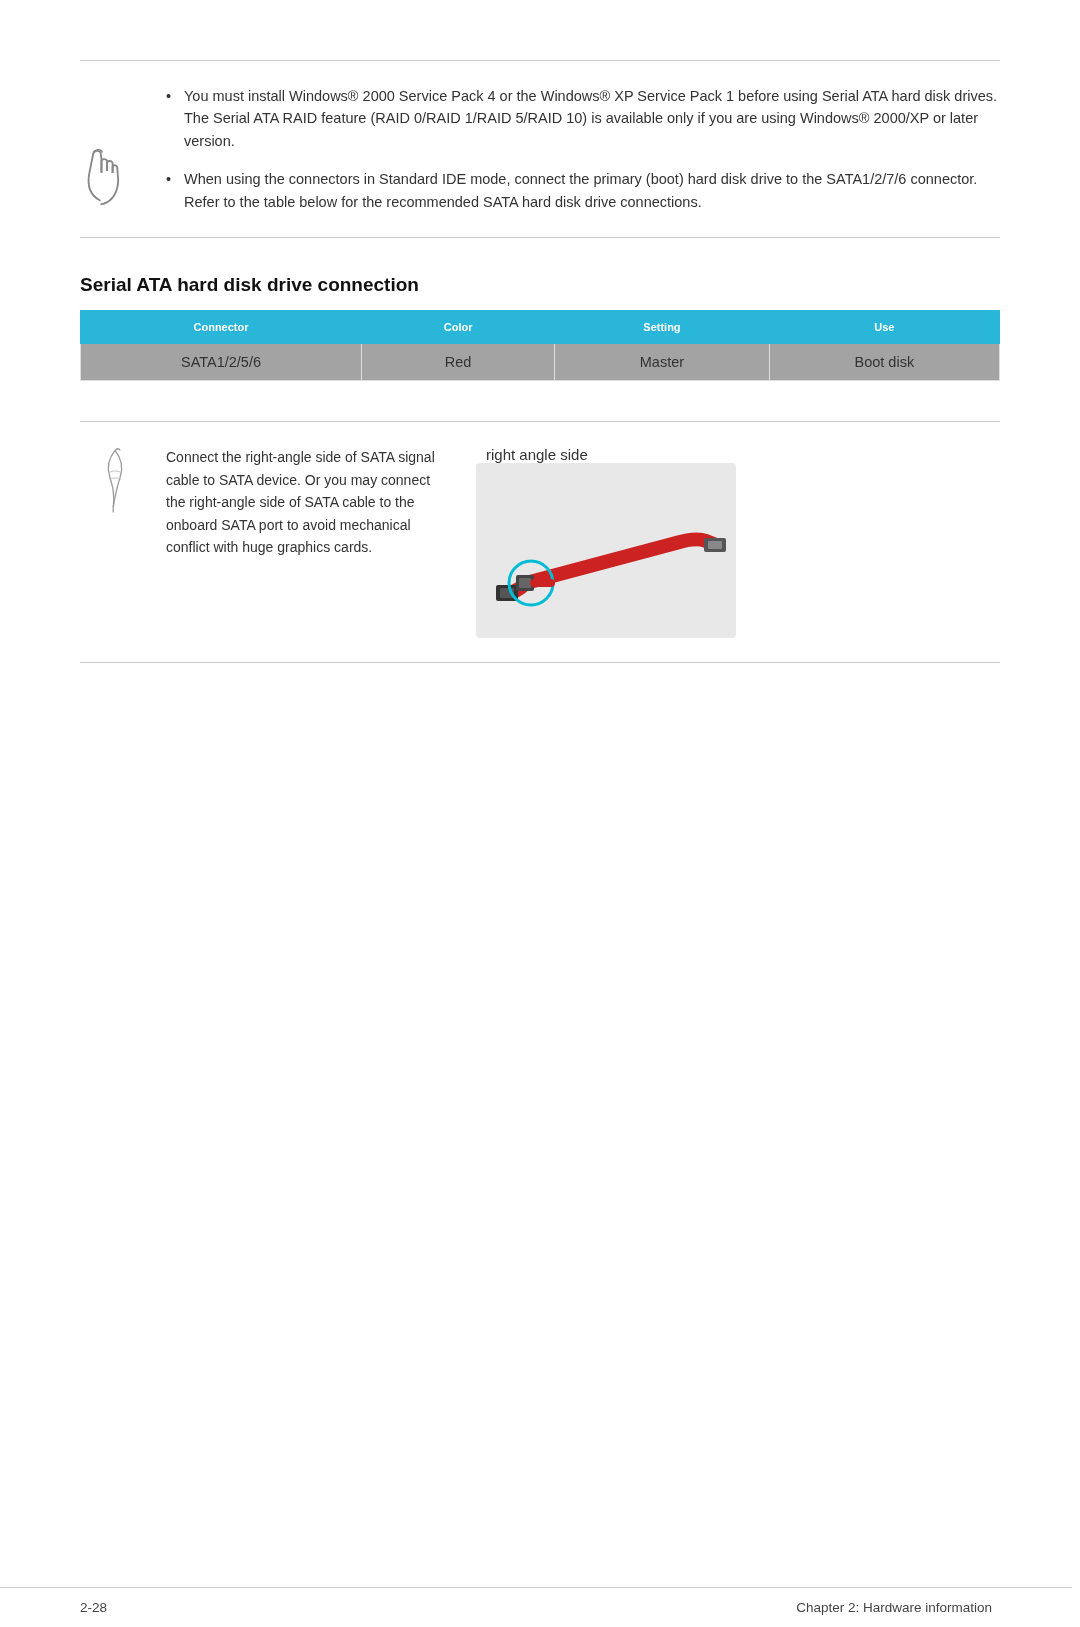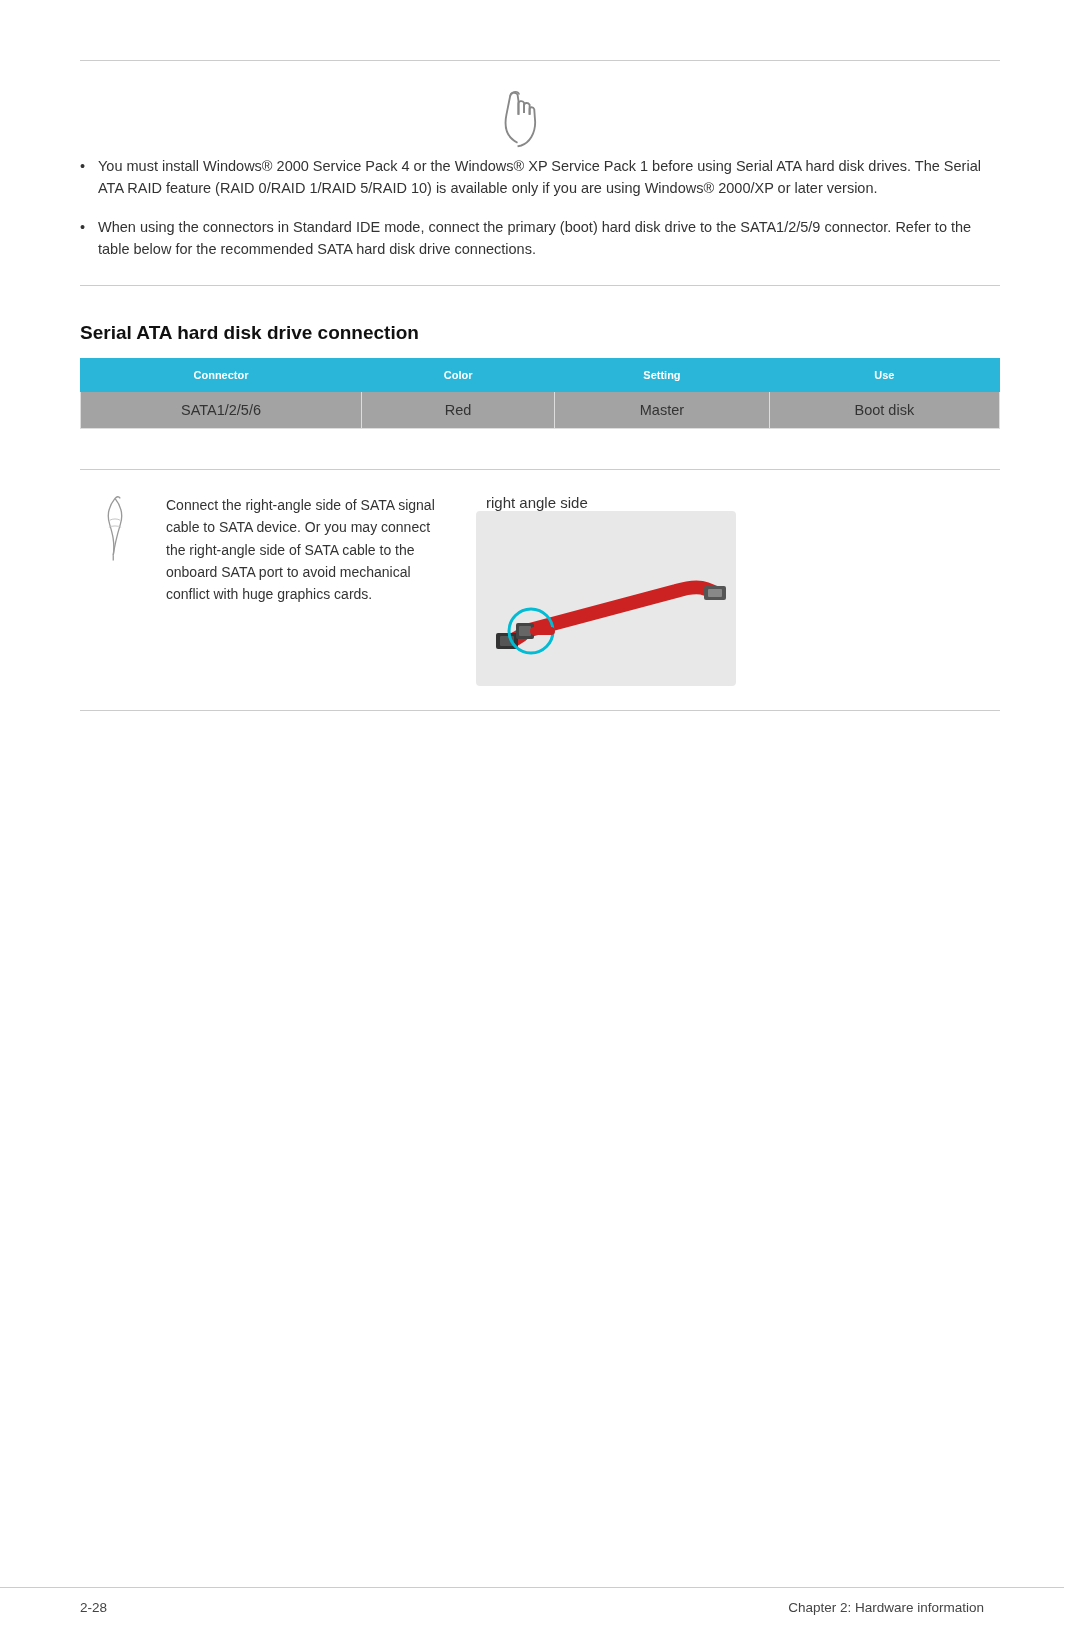--- a/index.html
+++ b/index.html
@@ -14,22 +14,21 @@
       position: relative;
     }
 
     .page-content {
       padding: 60px 80px 80px 80px;
     }
 
     
     .note-section {
       display: flex;
-      flex-direction: column;
-      align-items: center;
+      align-items: flex-end;
       border-top: 1px solid #ccc;
       border-bottom: 1px solid #ccc;
       padding: 24px 0 24px 0;
       margin-bottom: 36px;
     }
 
     .note-icon {
       width: 70px;
       flex-shrink: 0;
       margin-right: 16px;
@@ -162,21 +161,21 @@
     .cable-illustration {
       width: 260px;
       height: 175px;
     }
 
     
     .page-footer {
       position: absolute;
       bottom: 0;
       left: 0;
-      right: 16px;
+      right: 8px;
       border-top: 1px solid #ccc;
       display: flex;
       flex-direction: row;
       justify-content: space-between;
       padding: 12px 80px;
       font-size: 13.5px;
       color: #444;
     }
   </style>
 </head>
@@ -190,21 +189,21 @@
       <svg viewBox="0 0 55 70" fill="none" xmlns="http://www.w3.org/2000/svg">
         <path d="M20 60 C10 55 5 45 8 30 L12 10 C13 6 17 5 20 8 L21 15 L21 30" stroke="#888" stroke-width="2" fill="none"></path>
         <path d="M21 30 L21 18 C21 15 25 14 27 17 L27 28" stroke="#888" stroke-width="2" fill="none"></path>
         <path d="M27 28 L27 20 C27 17 31 16 33 19 L33 30" stroke="#888" stroke-width="2" fill="none"></path>
         <path d="M33 30 L33 24 C33 21 37 21 38 24 L39 38 C39 50 33 60 24 63 L20 64" stroke="#888" stroke-width="2" fill="none"></path>
         <path d="M12 10 C12 5 20 3 22 8" stroke="#888" stroke-width="1.5" fill="none"></path>
       </svg>
     </div>
     <ul class="note-bullets">
       <li>You must install Windows® 2000 Service Pack 4 or the Windows® XP Service Pack 1 before using Serial ATA hard disk drives. The Serial ATA RAID feature (RAID 0/RAID 1/RAID 5/RAID 10) is available only if you are using Windows® 2000/XP or later version.</li>
-      <li>When using the connectors in Standard IDE mode, connect the primary (boot) hard disk drive to the SATA1/2/5/9 connector. Refer to the table below for the recommended SATA hard disk drive connections.</li>
+      <li>When using the connectors in Standard IDE mode, connect the primary (boot) hard disk drive to the SATA1/2/7/6 connector. Refer to the table below for the recommended SATA hard disk drive connections.</li>
     </ul>
   </div>
 
   <div class="section-heading">Serial ATA hard disk drive connection</div>
 
   <table class="sata-table">
     <thead>
       <tr>
         <th>Connector</th>
         <th>Color</th>

